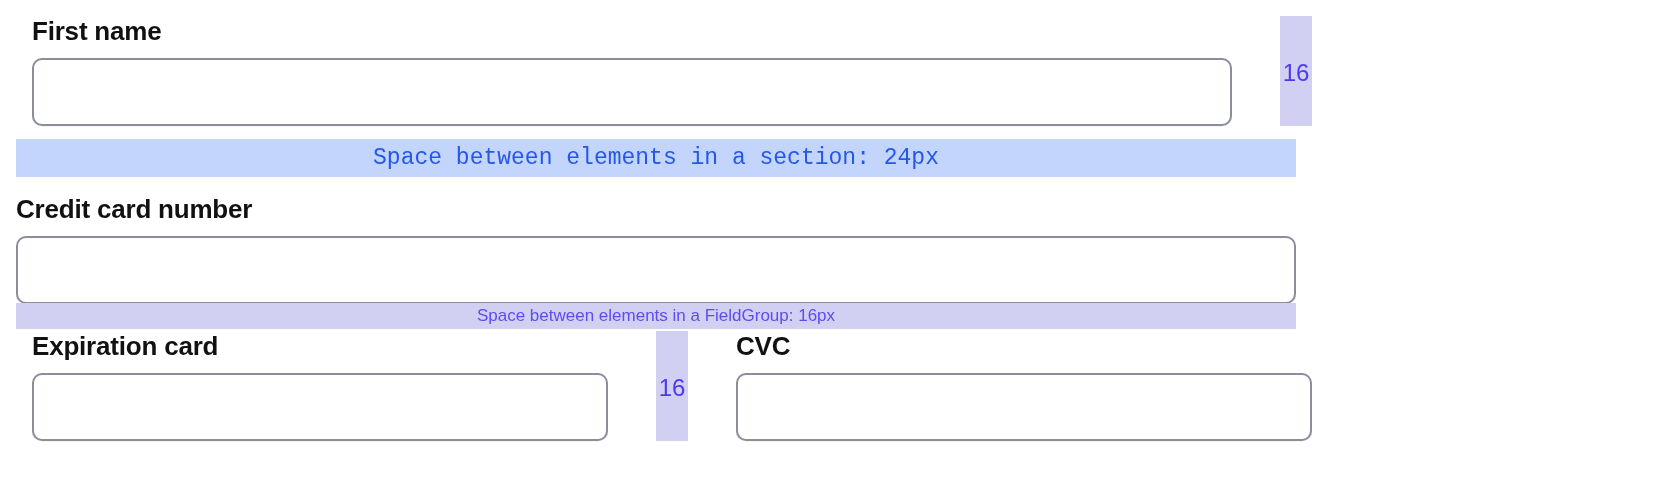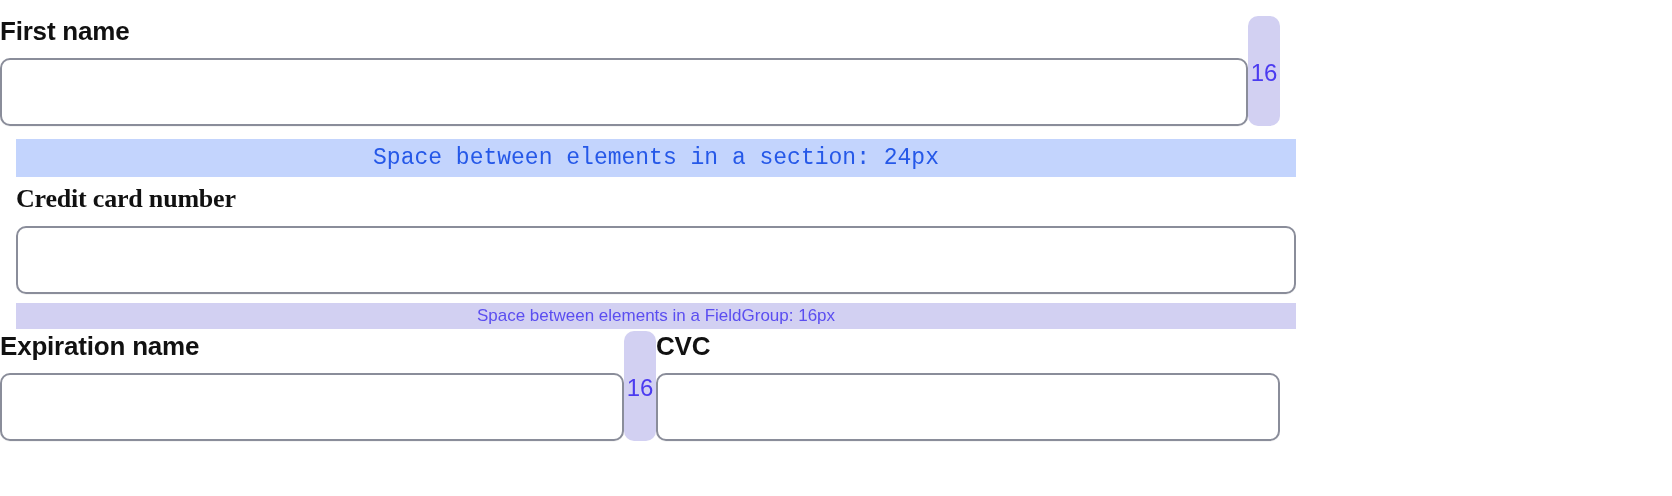--- a/index.html
+++ b/index.html
@@ -45,59 +45,59 @@
     font-size: 22px;
     color: #111111;
     padding: 0 14px;
     box-shadow: 0 1px 0 rgba(0,0,0,0.04);
   }
   .text-input::placeholder { color: #9aa0ac; }
 
   
   .pair-row {
     position: absolute;
-    left: 0;
+    left: 32px;
     width: 1280px;
     display: flex;
     align-items: flex-end;
+    gap: 48px;
   }
   .pair-col {
     flex: 1 1 0;
     min-width: 0;
   }
   .pair-col .field-label { margin: 0 0 12px 0; }
 
   
   .gap-strip {
     position: relative;
     flex: 0 0 32px;
     width: 32px;
     align-self: stretch;
     background: #d2d0f2;
-    border-radius: 10px;
   }
   .gap-strip .gap-value {
     position: absolute;
     top: 44px;
     left: 50%;
     transform: translateX(-50%);
     font-family: "Liberation Sans", sans-serif;
     font-size: 24px;
     color: #4b3bf0;
     line-height: 26px;
     white-space: nowrap;
   }
 
   
   .single-row {
     position: absolute;
     left: 16px;
     width: 1280px;
   }
-  .single-row .field-label { margin: 2px 0 12px 0; font-family: Liberation Serif, serif; }
+  .single-row .field-label { margin: 12px 0 12px 0; }
 
   
   .space-band {
     position: absolute;
     left: 16px;
     width: 1280px;
     box-sizing: border-box;
     display: flex;
     align-items: center;
     justify-content: center;
@@ -154,21 +154,21 @@
     <input class="text-input" type="text" placeholder="" style="">
   </div>
 
   <div class="space-band fieldgroup">
     <span class="band-text">Space between elements in a FieldGroup: 16px</span>
   </div>
 
   <div class="pair-row" style="top:331px;">
 
     <div class="pair-col">
-      <div class="field-label">Expiration name</div>
+      <div class="field-label">Expiration card</div>
       <input class="text-input" type="text" placeholder="" style="">
     </div>
 
     <div class="gap-strip">
       <span class="gap-value">16</span>
     </div>
 
     <div class="pair-col">
       <div class="field-label">CVC</div>
       <input class="text-input" type="text" placeholder="" style="">

